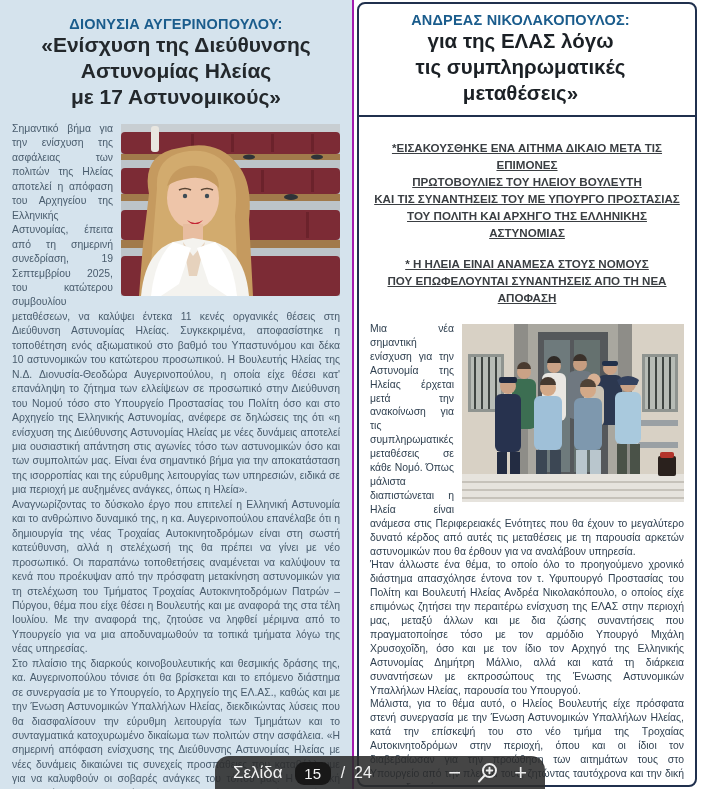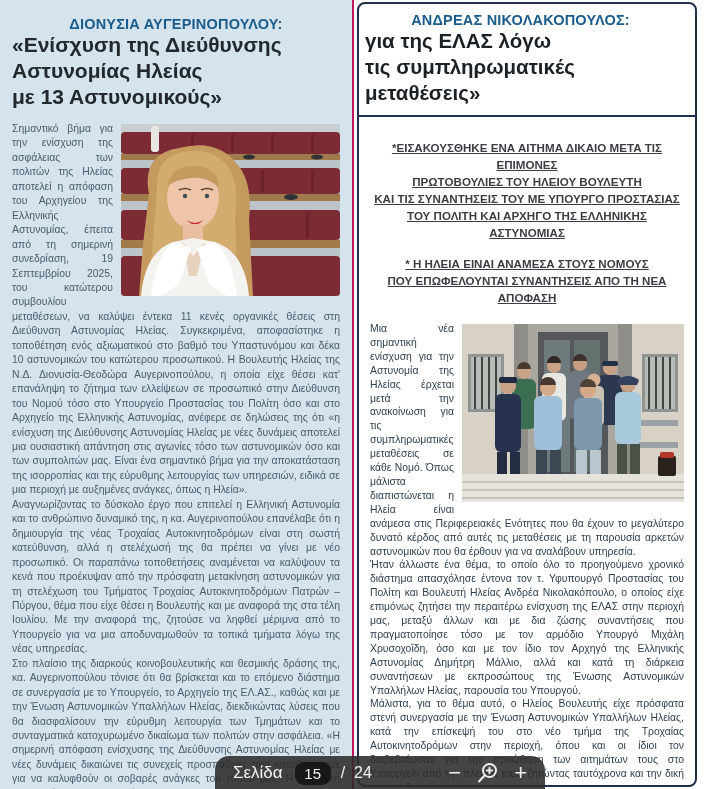--- a/index.html
+++ b/index.html
@@ -1,23 +1,23 @@
 <!DOCTYPE html>
 <html><head>
 <meta charset="utf-8">
 <style>
   html,body{margin:0;padding:0;background:#ffffff;}
   body{width:704px;height:789px;overflow:hidden;font-family:"Liberation Sans",sans-serif;}
-  .page{position:relative;width:704px;height:789px;background:#be185d;}
+  .page{position:relative;width:704px;height:789px;background:#a21caf;}
 
   
   .left-panel{position:absolute;left:0;top:0;width:352px;height:789px;background:#d5e3ed;box-sizing:border-box;padding:8px 12px 0 12px;}
   .kicker{color:#1a5c8c;font-weight:bold;text-align:center;font-size:14.5px;letter-spacing:.2px;}
   .kicker-left{margin-top:8px;}
-  .headline{font-weight:bold;color:#23282c;}
+  .headline{font-weight:bold;text-align:center;color:#23282c;}
   .headline-left .hl-line{font-size:21px;line-height:26px;}
   .body-left{margin-top:12px;font-size:10.4px;line-height:14.45px;color:#495c6d;text-align:justify;}
   .body-left p{margin:0;}
   .photo-left{float:right;width:219px;height:172px;margin:2px 0 6px 8px;overflow:hidden;}
 
   
   .right-panel{position:absolute;left:354px;top:0;width:350px;height:789px;background:#ffffff;}
   .right-box{position:absolute;left:3px;top:2px;width:340px;height:785px;border:2px solid #20304d;border-radius:8px;background:#ffffff;box-sizing:border-box;overflow:hidden;}
   .right-head{padding:8px 19px 9px 6px;border-bottom:2px solid #20304d;}
   .headline-right .hl-line{font-size:20.5px;line-height:26px;color:#1b2025;}
@@ -42,21 +42,21 @@
 </head>
 <body>
 
 <div class="page">
 
   <section class="left-panel">
     <div class="kicker kicker-left">ΔΙΟΝΥΣΙΑ ΑΥΓΕΡΙΝΟΠΟΥΛΟΥ:</div>
     <div class="headline headline-left">
       <div class="hl-line">«Ενίσχυση της Διεύθυνσης</div>
       <div class="hl-line">Αστυνομίας Ηλείας</div>
-      <div class="hl-line">με 13 Αστυνομικούς»</div>
+      <div class="hl-line">με 17 Αστυνομικούς»</div>
     </div>
     <div class="body-left">
       <div class="photo-left">
         <svg width="219" height="172" viewBox="0 0 219 172" xmlns="http://www.w3.org/2000/svg">
           <rect width="219" height="172" fill="#bcc4c9"></rect>
           <rect x="0" y="0" width="219" height="26" fill="#c8ced2"></rect>
           <g fill="#7c2b35">
             <rect x="0" y="8" width="219" height="22" rx="4"></rect>
             <rect x="0" y="44" width="219" height="26" rx="4"></rect>
             <rect x="0" y="86" width="219" height="30" rx="4"></rect>

